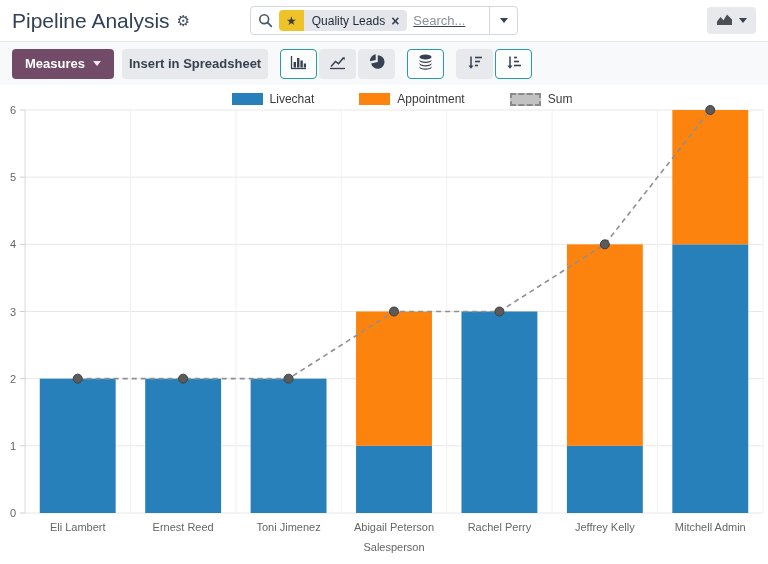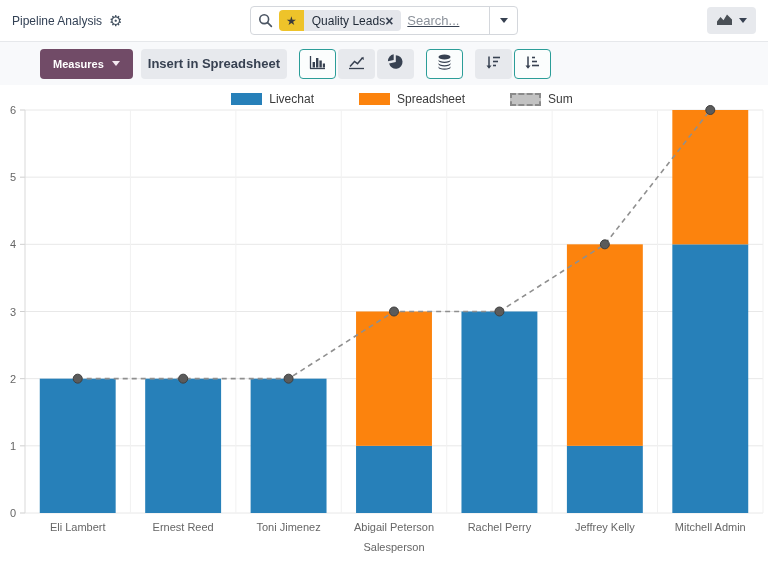--- a/index.html
+++ b/index.html
@@ -7,31 +7,31 @@
   body {
     width:768px; height:564px; overflow:hidden;
     font-family:"Liberation Sans", sans-serif;
     background:#ffffff; color:#374151;
     position:relative;
   }
 
   
   .topbar { height:41px; display:flex; align-items:center; padding:0 12px; background:#fff; }
   .topbar-left { flex:1; display:flex; align-items:center; gap:7px; }
-  .page-title { font-size:12px; color:#334155; }
+  .page-title { font-size:21px; color:#334155; }
   .gear { font-size:15px; color:#42505f; cursor:pointer; line-height:1; }
 
   .searchbox {
     width:268px; height:29px; border:1px solid #d4d7dc; border-radius:4px;
     display:flex; align-items:center; background:#fff; padding-left:7px;
   }
   .search-glass { flex:0 0 auto; display:flex; }
   .facet { display:flex; height:21px; border-radius:4px; overflow:hidden; margin-left:6px; font-size:12px; flex:0 0 auto; cursor:pointer; }
   .facet-star { background:#eec32a; padding:0 7px; display:flex; align-items:center; color:#3b3b3b; font-size:12px; }
-  .facet-body { background:#e4e6eb; padding:0 8px; display:flex; align-items:center; gap:0; color:#1f2937; }
+  .facet-body { background:#e4e6eb; padding:0 8px; display:flex; align-items:center; gap:6px; color:#1f2937; }
   .facet-x { font-size:14px; font-weight:bold; color:#374151; cursor:pointer; line-height:1; }
   .search-input { border:0; outline:0; flex:1; min-width:20px; font-size:13px; color:#374151; padding:0 6px; font-family:inherit; background:transparent;text-decoration:underline; }
   .search-input::placeholder { color:#8b919a; }
   .search-caret-zone { width:28px; align-self:stretch; border-left:1px solid #d4d7dc; display:flex; align-items:center; justify-content:center; cursor:pointer; }
 
   .topbar-right { flex:1; display:flex; justify-content:flex-end; }
   .view-switcher {
     background:#e7e9ed; border:0; border-radius:4px; height:27px; padding:0 9px;
     display:flex; align-items:center; gap:6px; cursor:pointer;
   }
@@ -39,22 +39,22 @@
   .caret-down { width:0; height:0; border-left:4px solid transparent; border-right:4px solid transparent; border-top:5px solid #374151; display:inline-block; }
   .caret-down.light { border-top-color:#f4e9f1; }
 
   
   .toolbar {
     height:44px; background:#f8f9fb; border-top:1px solid #e6e8eb;
     display:flex; align-items:center; padding:0 12px; gap:8px;
   }
   .btn-measures {
     background:#714B67; color:#fff; border:0; border-radius:4px;
-    font-family:inherit; font-size:11px; font-weight:bold;
-    height:30px; padding:0 13px; display:flex; align-items:center; gap:8px; cursor:pointer;margin-left:28px;
+    font-family:inherit; font-size:13px; font-weight:bold;
+    height:30px; padding:0 13px; display:flex; align-items:center; gap:8px; cursor:pointer;
   }
   .btn-spreadsheet {
     background:#e7e9ed; color:#374151; border:0; border-radius:4px;
     font-family:inherit; font-size:13px; font-weight:bold;
     height:30px; padding:0 7px; cursor:pointer;
   }
   .btn-group { display:flex; gap:2px; margin-left:4px; }
   .icon-btn {
     width:37px; height:30px; background:#e7e9ed; border:1px solid transparent; border-radius:4px;
     display:flex; align-items:center; justify-content:center; cursor:pointer; padding:0;
@@ -194,21 +194,21 @@
 </div>
 
 <div class="chart-area">
   <div class="legend">
     <span class="legend-item">
       <span class="sw" style="background:#2780b9"></span>
       <span>Livechat</span>
     </span>
     <span class="legend-item">
       <span class="sw" style="background:#fc830d"></span>
-      <span>Spreadsheet</span>
+      <span>Appointment</span>
     </span>
     <span class="legend-item">
       <span class="sw-dashed"></span>
       <span>Sum</span>
     </span>
   </div>
   <svg id="chart" width="768" height="479">
       <line x1="25" y1="428" x2="763" y2="428" stroke="#e8e8e8" stroke-width="1"></line>
       <line x1="20" y1="428" x2="25" y2="428" stroke="#cfcfcf" stroke-width="1"></line>
       <text x="16" y="432" text-anchor="end" font-size="11" fill="#666666">0</text>

